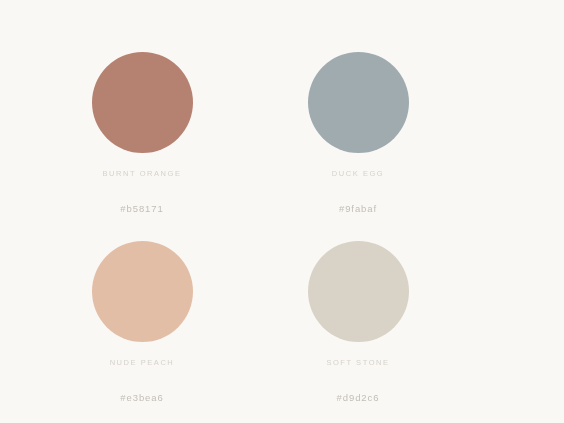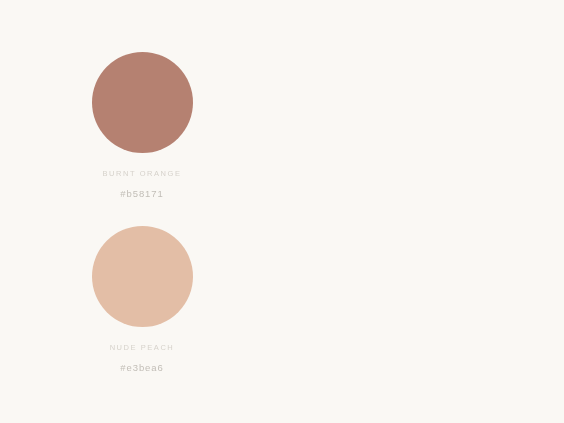--- a/index.html
+++ b/index.html
@@ -53,21 +53,21 @@
     font-size: 7.5px;
     letter-spacing: 1.55px;
     text-transform: uppercase;
     color: #d6d2cb;
     text-align: center;
     white-space: nowrap;
     line-height: 1;
   }
 
   .swatch-hex {
-    margin-top: 11px;
+    margin-top: 26px;
     font-size: 9.5px;
     letter-spacing: 0.9px;
     color: #c2beb7;
     text-align: center;
     white-space: nowrap;
     line-height: 1;
   }
 </style>
 </head>
 <body style="background: rgb(250, 248, 244);">
@@ -76,28 +76,38 @@
 
   <div class="swatch-row">
 
     <div class="swatch">
       <div class="swatch-circle" style="background: rgb(181, 129, 113);"></div>
       <div class="swatch-name">BURNT ORANGE</div>
       <div class="swatch-hex">#b58171</div>
     </div>
 
 
+    <div class="swatch">
+      <div class="swatch-circle" style="background: rgb(159, 171, 175);"></div>
+      <div class="swatch-name">DUCK EGG</div>
+      <div class="swatch-hex">#9fabaf</div>
+    </div>
 
   </div>
 
   <div class="swatch-row">
 
     <div class="swatch">
       <div class="swatch-circle" style="background: rgb(227, 190, 166);"></div>
       <div class="swatch-name">NUDE PEACH</div>
       <div class="swatch-hex">#e3bea6</div>
     </div>
 
 
+    <div class="swatch">
+      <div class="swatch-circle" style="background: rgb(217, 210, 198);"></div>
+      <div class="swatch-name">SOFT STONE</div>
+      <div class="swatch-hex">#d9d2c6</div>
+    </div>
 
   </div>
 
 </div>
 
 </body></html>

